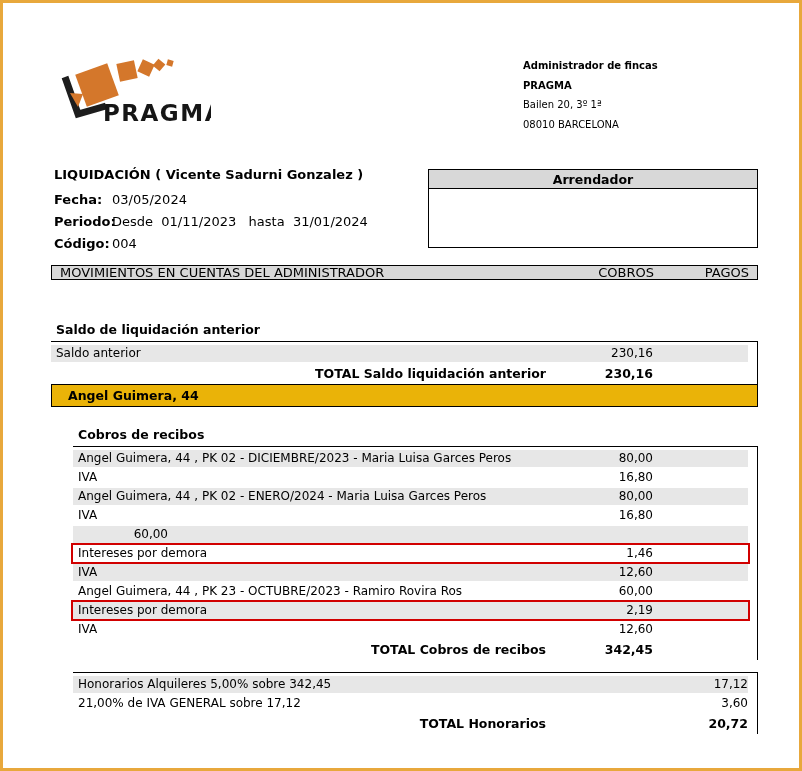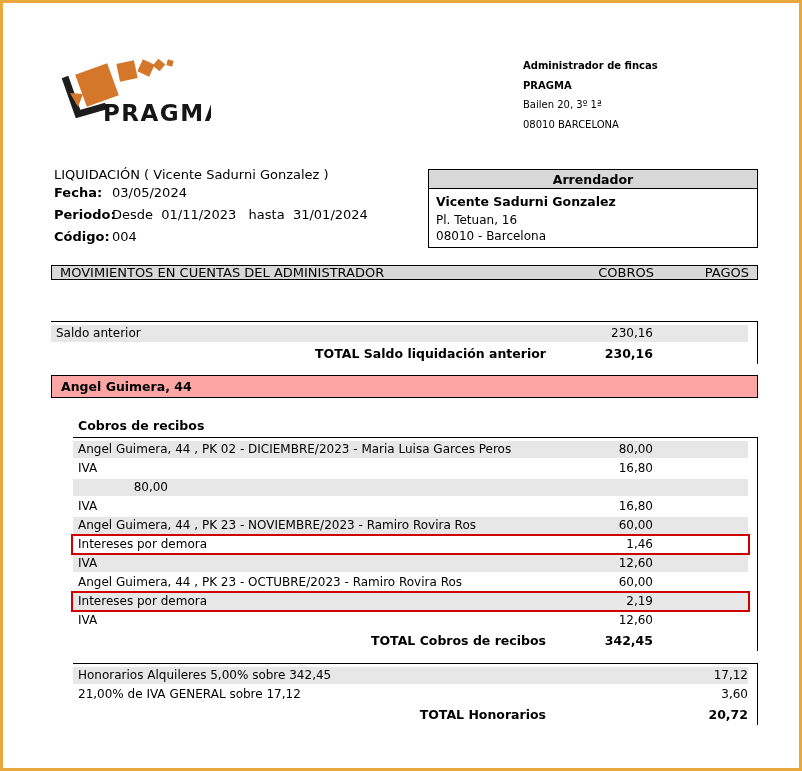--- a/index.html
+++ b/index.html
@@ -12,21 +12,21 @@
   .page{position:relative;width:802px;height:771px;border:3px solid var(--gold);
         background:#fff;overflow:hidden;}
 
   
   .logo{position:absolute;left:56px;top:54px;width:152px;height:70px;}
   .sender{position:absolute;left:520px;top:53px;font-size:10px;line-height:19.5px;}
   .sender .b{font-weight:bold;}
 
   
   .liq{position:absolute;left:51px;top:164px;width:370px;font-size:13px;}
-  .liq-title{font-weight:normal;}
+  .liq-title{font-weight:bold;margin-bottom:7px;}
   .liq-row{display:flex;line-height:22px;}
   .liq-label{width:58px;font-weight:bold;flex:none;}
   .liq-value{white-space:pre;}
 
   
   .arrendador{position:absolute;left:425px;top:166px;width:330px;border:1px solid #000;height:79px;background:#fff;}
   .arr-header{background:var(--bar);border-bottom:1px solid #000;text-align:center;
               font-weight:bold;font-size:12.5px;height:19px;line-height:19px;}
   .arr-body{padding:5px 7px;font-size:12px;line-height:16px;}
   .arr-name{font-weight:bold;font-size:12.5px;margin-bottom:2px;}
@@ -48,22 +48,22 @@
              padding-left:5px;margin-bottom:3px;}
   .rows-group{border-top:1px solid #000;border-right:1px solid #000;padding-top:3px;}
   .row{display:flex;height:17px;line-height:17px;margin:0 9px 2px 0;font-size:12px;}
   .row .desc{flex:1;padding-left:5px;overflow:hidden;white-space:nowrap;}
   .row .col{width:95px;text-align:right;flex:none;}
   .row.shade{background:var(--stripe);}
   .row.highlight{box-shadow:0 0 0 2px var(--red);position:relative;z-index:2;}
   .row.total{font-weight:bold;height:20px;line-height:20px;margin-bottom:0;font-size:12.5px;}
   .row.total .desc{text-align:right;padding-right:12px;}
 
-  .property-box{margin-top:11px;border:1px solid #000;height:23px;line-height:21px;
-                font-weight:bold;font-size:12.5px;padding-left:9px;background:#fca5a5;}
+  .property-box{border:1px solid #000;height:23px;line-height:21px;
+                font-weight:bold;font-size:12.5px;padding-left:16px;background:#eab308;}
 </style>
 </head>
 <body>
 
 <div class="page">
 
   <svg class="logo" viewBox="0 0 152 70">
     <path d="M6,20 L19,57 L47,49" fill="none" stroke="#1d1d1d" stroke-width="7"></path>
     <polygon points="11,36 19,50 24,37" fill="#D4772B"></polygon>
     <g fill="#D4772B">
@@ -94,35 +94,31 @@
       <span class="liq-value">Desde  01/11/2023   hasta  31/01/2024</span>
     </div>
     <div class="liq-row">
       <span class="liq-label">Código:</span>
       <span class="liq-value">004</span>
     </div>
   </div>
 
   <div class="arrendador">
     <div class="arr-header">Arrendador</div>
-    <div class="arr-body">
-      <div class="arr-name">Vicente Sadurni Gonzalez</div>
-      <div>Pl. Tetuan, 16</div>
-      <div>08010 - Barcelona</div>
-    </div>
   </div>
 
   <div class="bar">
     <span class="bar-title">MOVIMIENTOS EN CUENTAS DEL ADMINISTRADOR</span>
     <span class="col">COBROS</span>
     <span class="col">PAGOS</span>
   </div>
 
   <div class="main">
     <div class="section" id="sec0">
+        <div class="s-heading">Saldo de liquidación anterior</div>
         <div class="rows-group">
           <div class="row shade">
             <span class="desc">Saldo anterior</span>
             <span class="col">230,16</span>
             <span class="col"></span>
           </div>
           <div class="row total">
             <span class="desc">TOTAL Saldo liquidación anterior</span>
             <span class="col">230,16</span>
             <span class="col"></span>
@@ -137,30 +133,30 @@
             <span class="desc">Angel Guimera, 44 , PK 02 - DICIEMBRE/2023 - Maria Luisa Garces Peros</span>
             <span class="col">80,00</span>
             <span class="col"></span>
           </div>
           <div class="row">
             <span class="desc">IVA</span>
             <span class="col">16,80</span>
             <span class="col"></span>
           </div>
           <div class="row shade">
+            <span class="desc">Angel Guimera, 44 , PK 02 - ENERO/2024 - Maria Luisa Garces Peros</span>
             <span class="col">80,00</span>
             <span class="col"></span>
           </div>
           <div class="row">
             <span class="desc">IVA</span>
             <span class="col">16,80</span>
             <span class="col"></span>
           </div>
           <div class="row shade">
-            <span class="desc">Angel Guimera, 44 , PK 23 - NOVIEMBRE/2023 - Ramiro Rovira Ros</span>
             <span class="col">60,00</span>
             <span class="col"></span>
           </div>
           <div class="row highlight">
             <span class="desc">Intereses por demora</span>
             <span class="col">1,46</span>
             <span class="col"></span>
           </div>
           <div class="row shade">
             <span class="desc">IVA</span>

